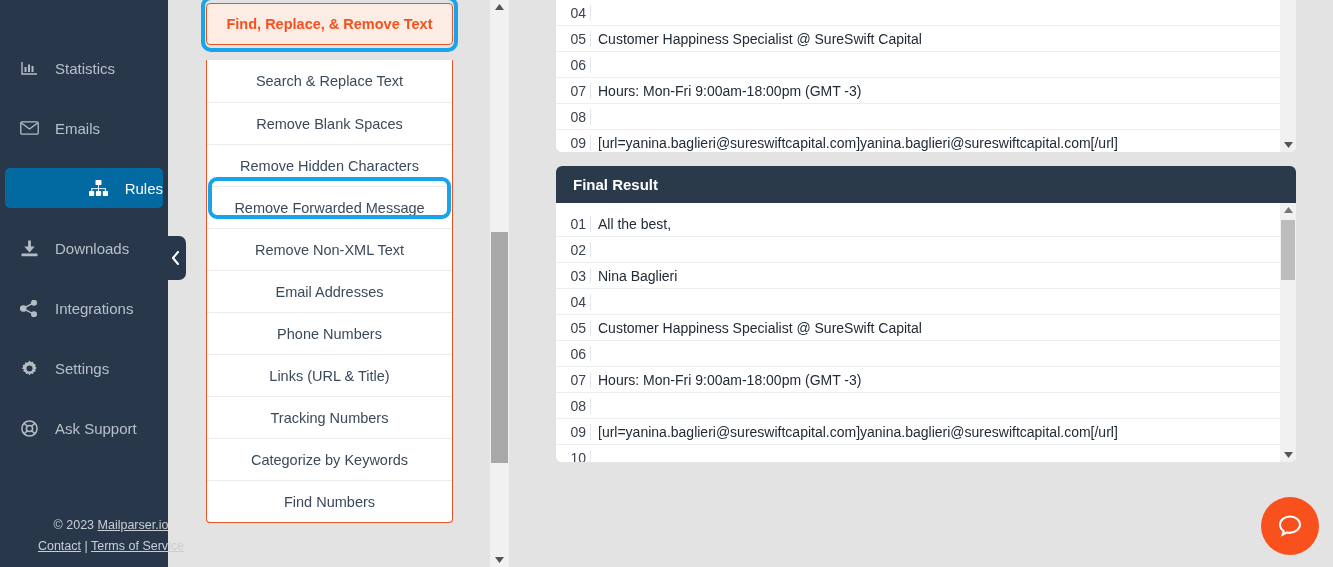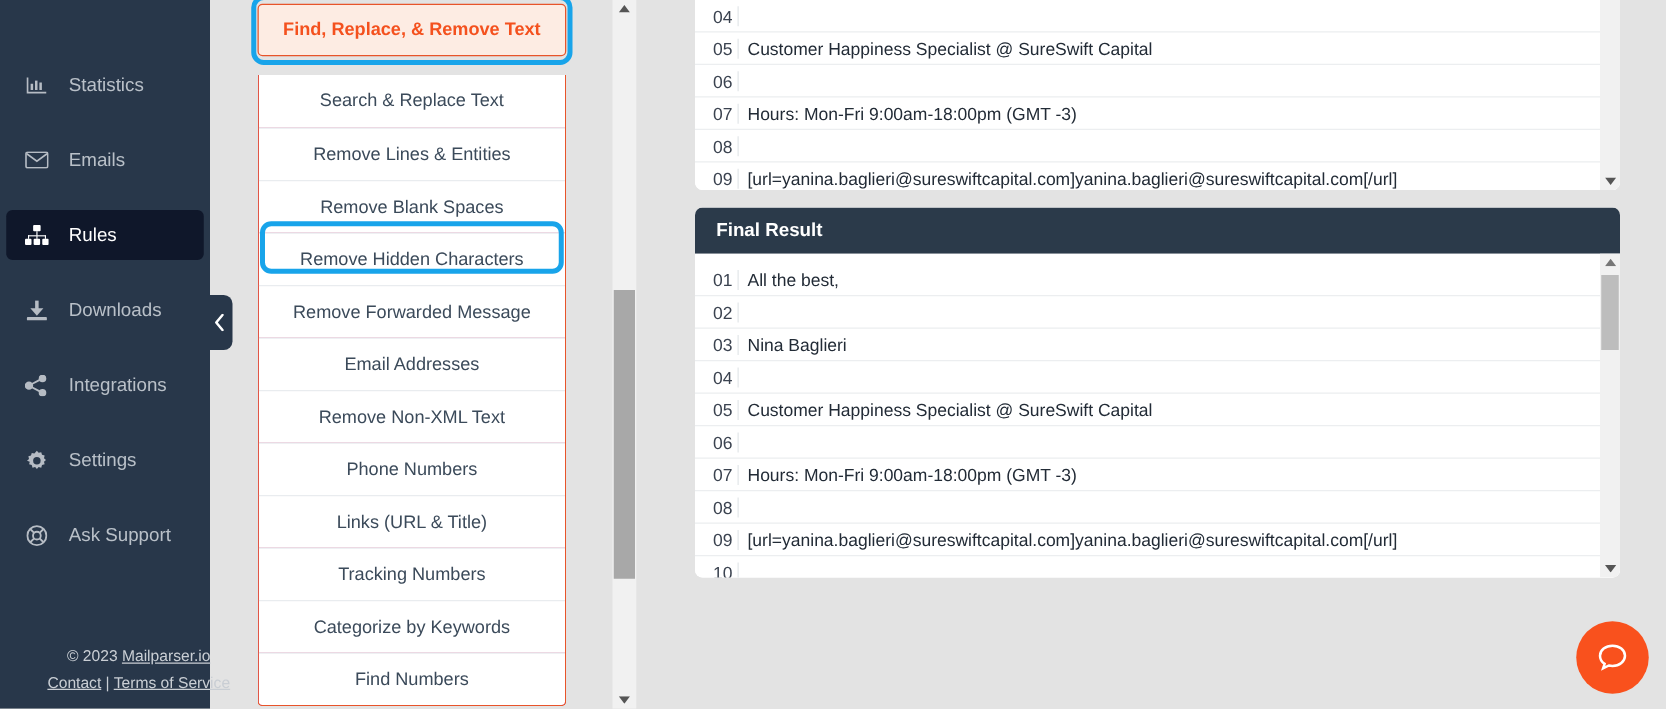--- a/index.html
+++ b/index.html
@@ -19,21 +19,21 @@
     display: flex; flex-direction: column;
   }
   .nav-list { margin-top: 48px; flex: 0 0 auto; }
   .nav-item {
     display: flex; align-items: center;
     height: 40px; margin: 0 5px 20px 5px;
     padding-left: 13px;
     border-radius: 5px;
     cursor: pointer;
   }
-  .nav-item.active { background: #0f172a; }
+  .nav-item.active { background: #0369a1; justify-content: flex-end; }
   .nav-icon {
     width: 22px; height: 20px;
     display: flex; align-items: center; justify-content: center;
     flex: 0 0 22px;
     color: #b6bcc4;
   }
   .nav-item.active .nav-icon { color: #ffffff; }
   .nav-icon svg { display: block; }
   .nav-label {
     margin-left: 15px;
@@ -333,26 +333,25 @@
       </svg>
     </span>
   </div>
 
   <div class="menu-col">
     <div class="menu-head-wrap">
       <div class="menu-head">Find, Replace, &amp; Remove Text</div>
     </div>
     <div class="menu-body" id="menu-body">
         <div class="menu-item">Search &amp; Replace Text</div>
-        <div class="menu-item">Remove Lines &amp; Entities</div>
         <div class="menu-item">Remove Blank Spaces</div>
         <div class="menu-item">Remove Hidden Characters</div>
         <div class="menu-item">Remove Forwarded Message</div>
+        <div class="menu-item">Remove Non-XML Text</div>
         <div class="menu-item">Email Addresses</div>
-        <div class="menu-item">Remove Non-XML Text</div>
         <div class="menu-item">Phone Numbers</div>
         <div class="menu-item">Links (URL &amp; Title)</div>
         <div class="menu-item">Tracking Numbers</div>
         <div class="menu-item">Categorize by Keywords</div>
         <div class="menu-item">Find Numbers</div>
       </div>
   </div>
 
   <div class="ring" id="ring-head"></div>
   <div class="ring" id="ring-item"></div>

